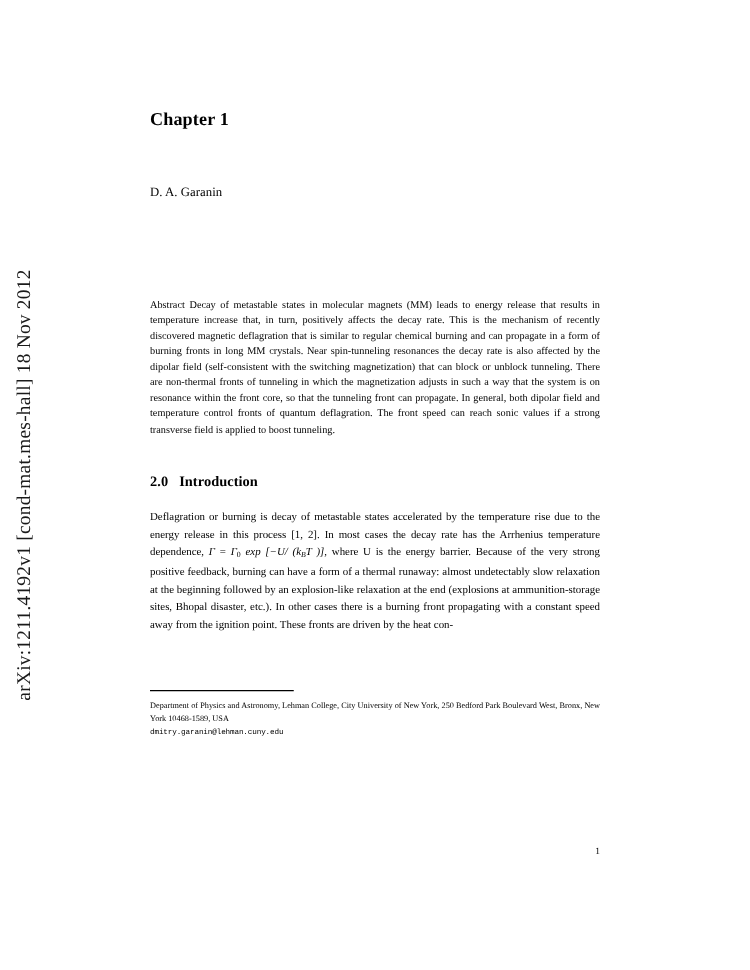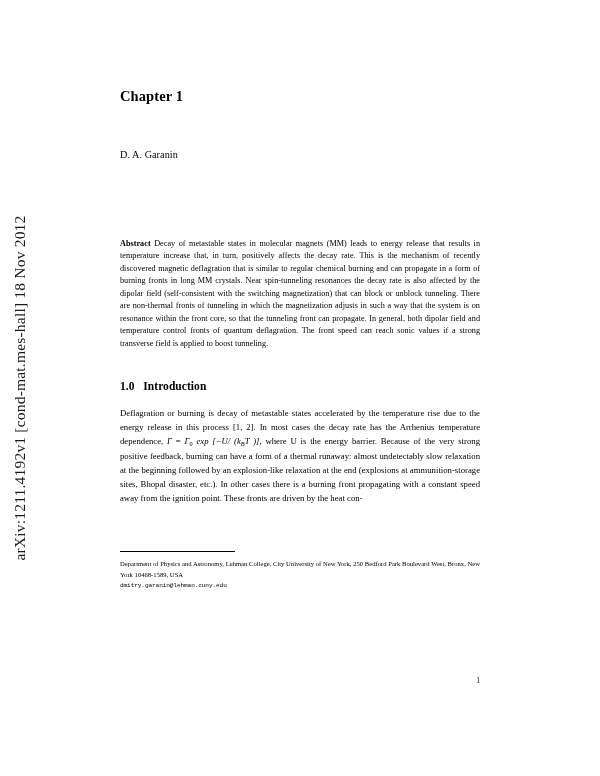--- a/index.html
+++ b/index.html
@@ -67,21 +67,21 @@
   }
 
   .abstract {
     margin-top: 78px;
     font-size: 8.2px;
     line-height: 1.52;
     text-align: justify;
     letter-spacing: 0.02px;
   }
   .abstract .lbl {
-    font-weight: bold;
+    font-weight: normal;
     margin-top: 36px;
   }
 
   .section-head {
     margin-top: 30px;
     font-size: 11.5px;
     font-weight: bold;
     letter-spacing: 0.05px;
   }
 
@@ -143,21 +143,21 @@
 
 
   <div class="author">D. A. Garanin</div>
 
   <div class="abstract">
     <span class="lbl">Abstract</span>
     <span>Decay of metastable states in molecular magnets (MM) leads to energy release that results in temperature increase that, in turn, positively affects the decay rate. This is the mechanism of recently discovered magnetic deflagration that is similar to regular chemical burning and can propagate in a form of burning fronts in long MM crystals. Near spin-tunneling resonances the decay rate is also affected by the dipolar field (self-consistent with the switching magnetization) that can block or unblock tunneling. There are non-thermal fronts of tunneling in which the magnetization adjusts in such a way that the system is on resonance within the front core, so that the tunneling front can propagate. In general, both dipolar field and temperature control fronts of quantum deflagration. The front speed can reach sonic values if a strong transverse field is applied to boost tunneling.</span>
   </div>
 
   <div class="section-head">
-    <span>1.0</span>
+    <span>2.0</span>
     &nbsp;&nbsp;<span>Introduction</span>
   </div>
 
   <div class="body-text">
     <span>Deflagration or burning is decay of metastable states accelerated by the temperature rise due to the energy release in this process [1, 2]. In most cases the decay rate has the Arrhenius temperature dependence, </span><span class="math">Γ</span><span> = </span><span class="math">Γ</span><span class="sub mathup">0</span><span class="math"> exp [−U/ (k</span><span class="sub math">B</span><span class="math">T )]</span><span>, where U is the energy barrier. Because of the very strong positive feedback, burning can have a form of a thermal runaway: almost undetectably slow relaxation at the beginning followed by an explosion-like relaxation at the end (explosions at ammunition-storage sites, Bhopal disaster, etc.). In other cases there is a burning front propagating with a constant speed away from the ignition point. These fronts are driven by the heat con-</span>
   </div>
 
   <div class="footnote-rule"></div>
 
   <div class="footnote">

